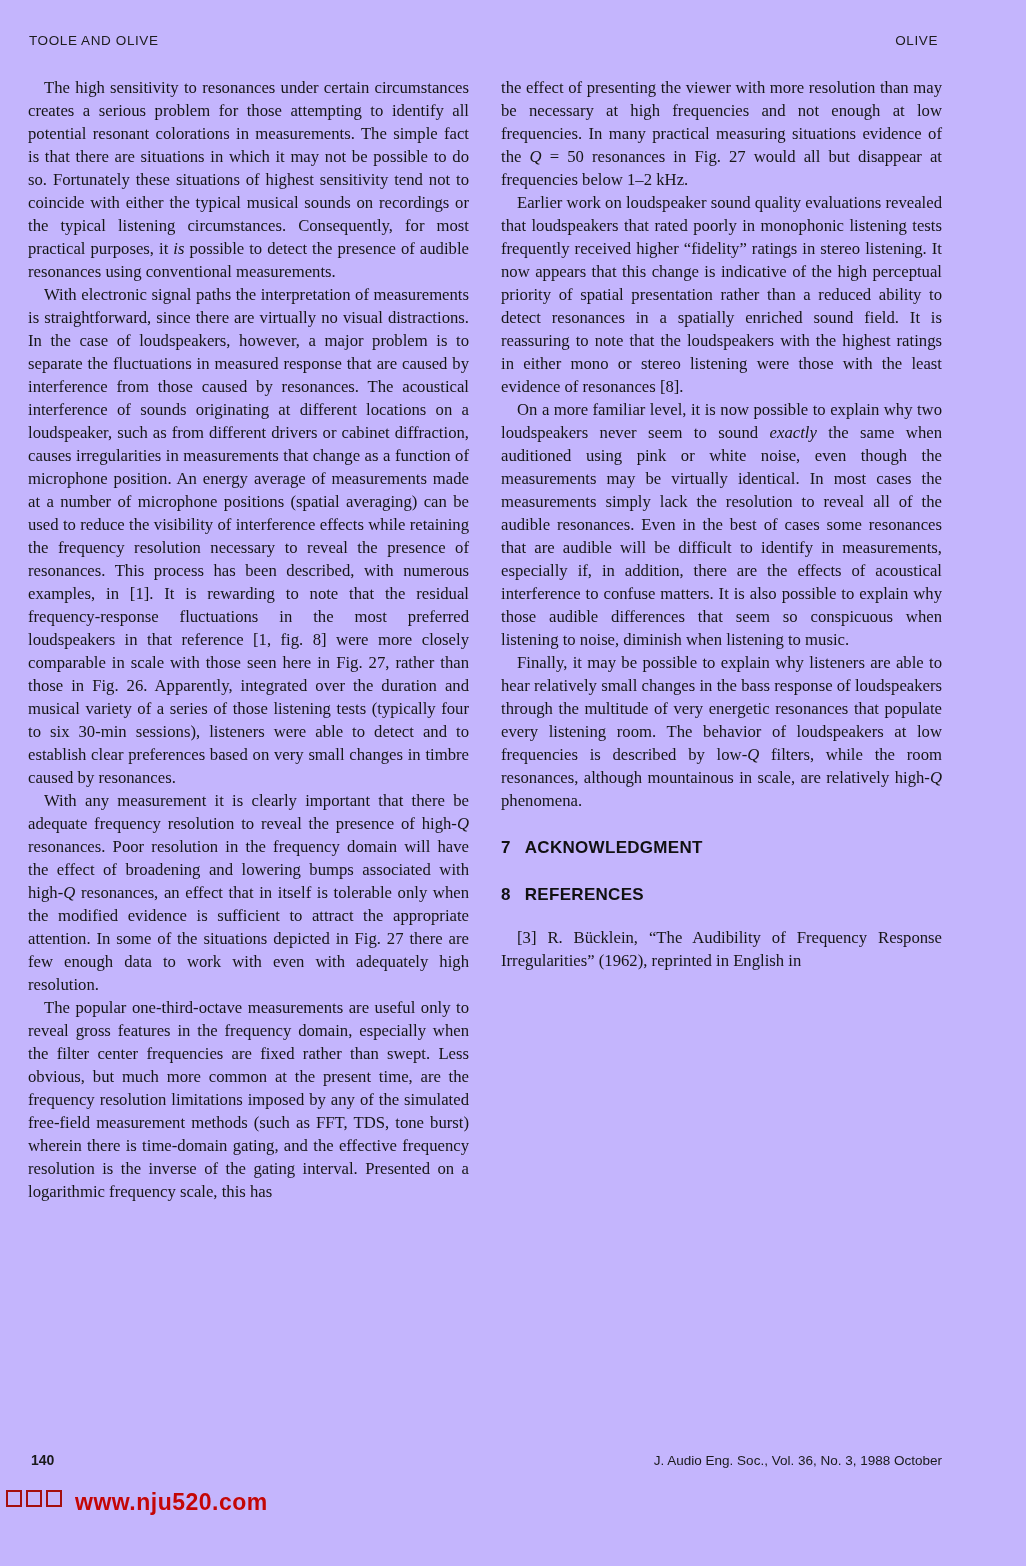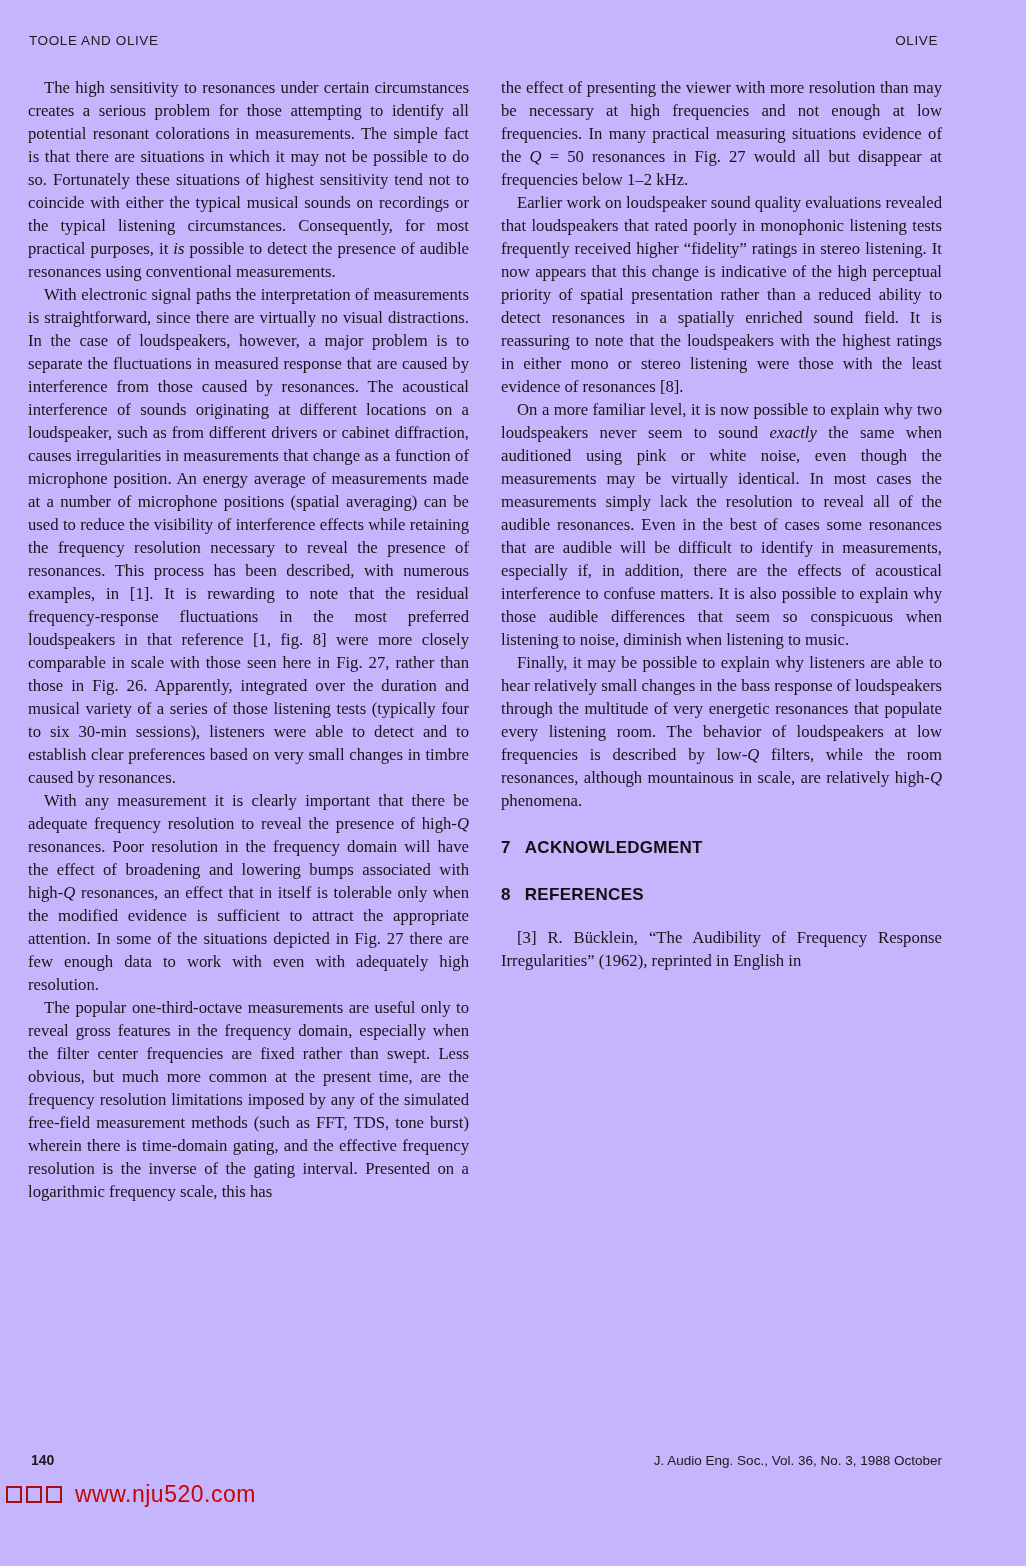--- a/index.html
+++ b/index.html
@@ -49,24 +49,25 @@
     display:flex; align-items:center;
   }
   .wm-box {
     width:12px; height:13px;
     border:2.5px solid #a50f0f;
     margin-right:4px;
     display:inline-block;
   }
   .wm-text {
     font-family:"Liberation Sans", sans-serif;
-    font-size:23px; font-weight:normal;
+    font-size:23px; font-weight:bold;
     color:#c40606; letter-spacing:0.5px;
     margin-left:9px;
     line-height:1;
+    margin-top:8px;
   }
 </style>
 </head>
 <body>
 
 <div class="page">
 
   <div class="running-header">
     <span>TOOLE AND OLIVE</span>
     <span>OLIVE</span>

